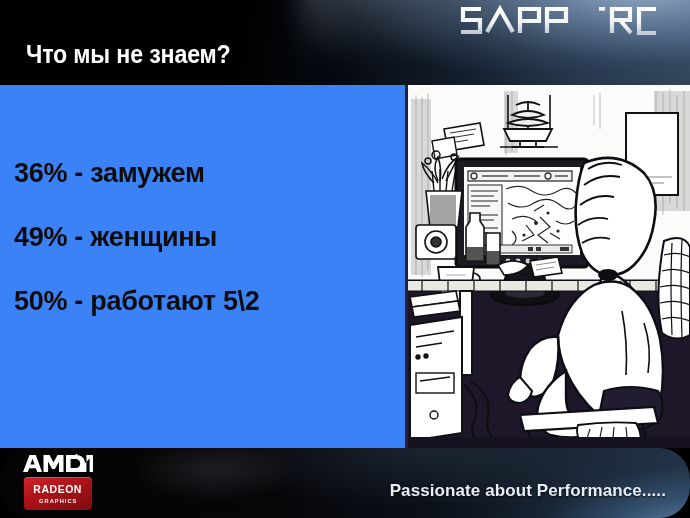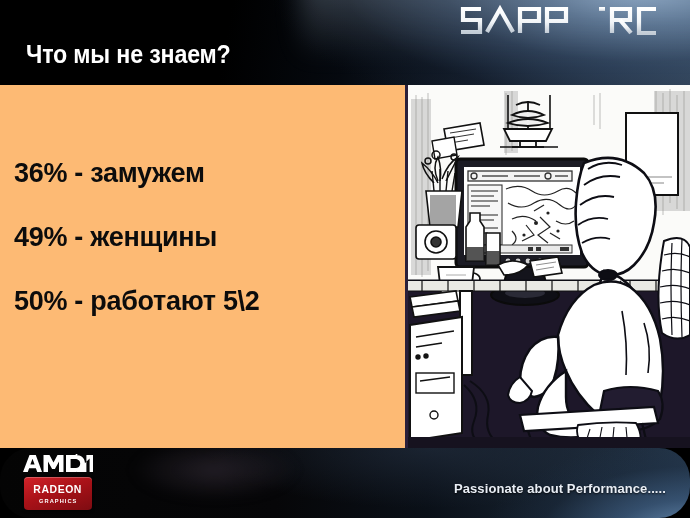--- a/index.html
+++ b/index.html
@@ -66,21 +66,21 @@
   }
   .sapphire-logo svg { display: block; }
 
   
   .body-panel {
     position: absolute;
     left: 0;
     top: 85px;
     width: 690px;
     height: 363px;
-    background: #fdba74;
+    background: #3b82f6;
   }
 
   .bullets {
     position: absolute;
     left: 14px;
     top: 75px;
     width: 380px;
   }
   .bullet-line {
     font-family: "Liberation Sans", sans-serif;
@@ -187,21 +187,21 @@
     line-height: 1;
     margin-top: 3px;
     transform: scaleX(0.95);
   }
 
   .tagline {
     position: absolute;
     right: 24px;
     top: 33px;
     font-family: "Liberation Sans", sans-serif;
-    font-size: 13px;
+    font-size: 17px;
     font-weight: bold;
     color: #e9eef5;
     letter-spacing: 0.1px;
     white-space: nowrap;
     text-shadow: 0 1px 2px rgba(0,0,0,0.8);
     text-align: right;
   }
 </style>
 </head>
 <body>

